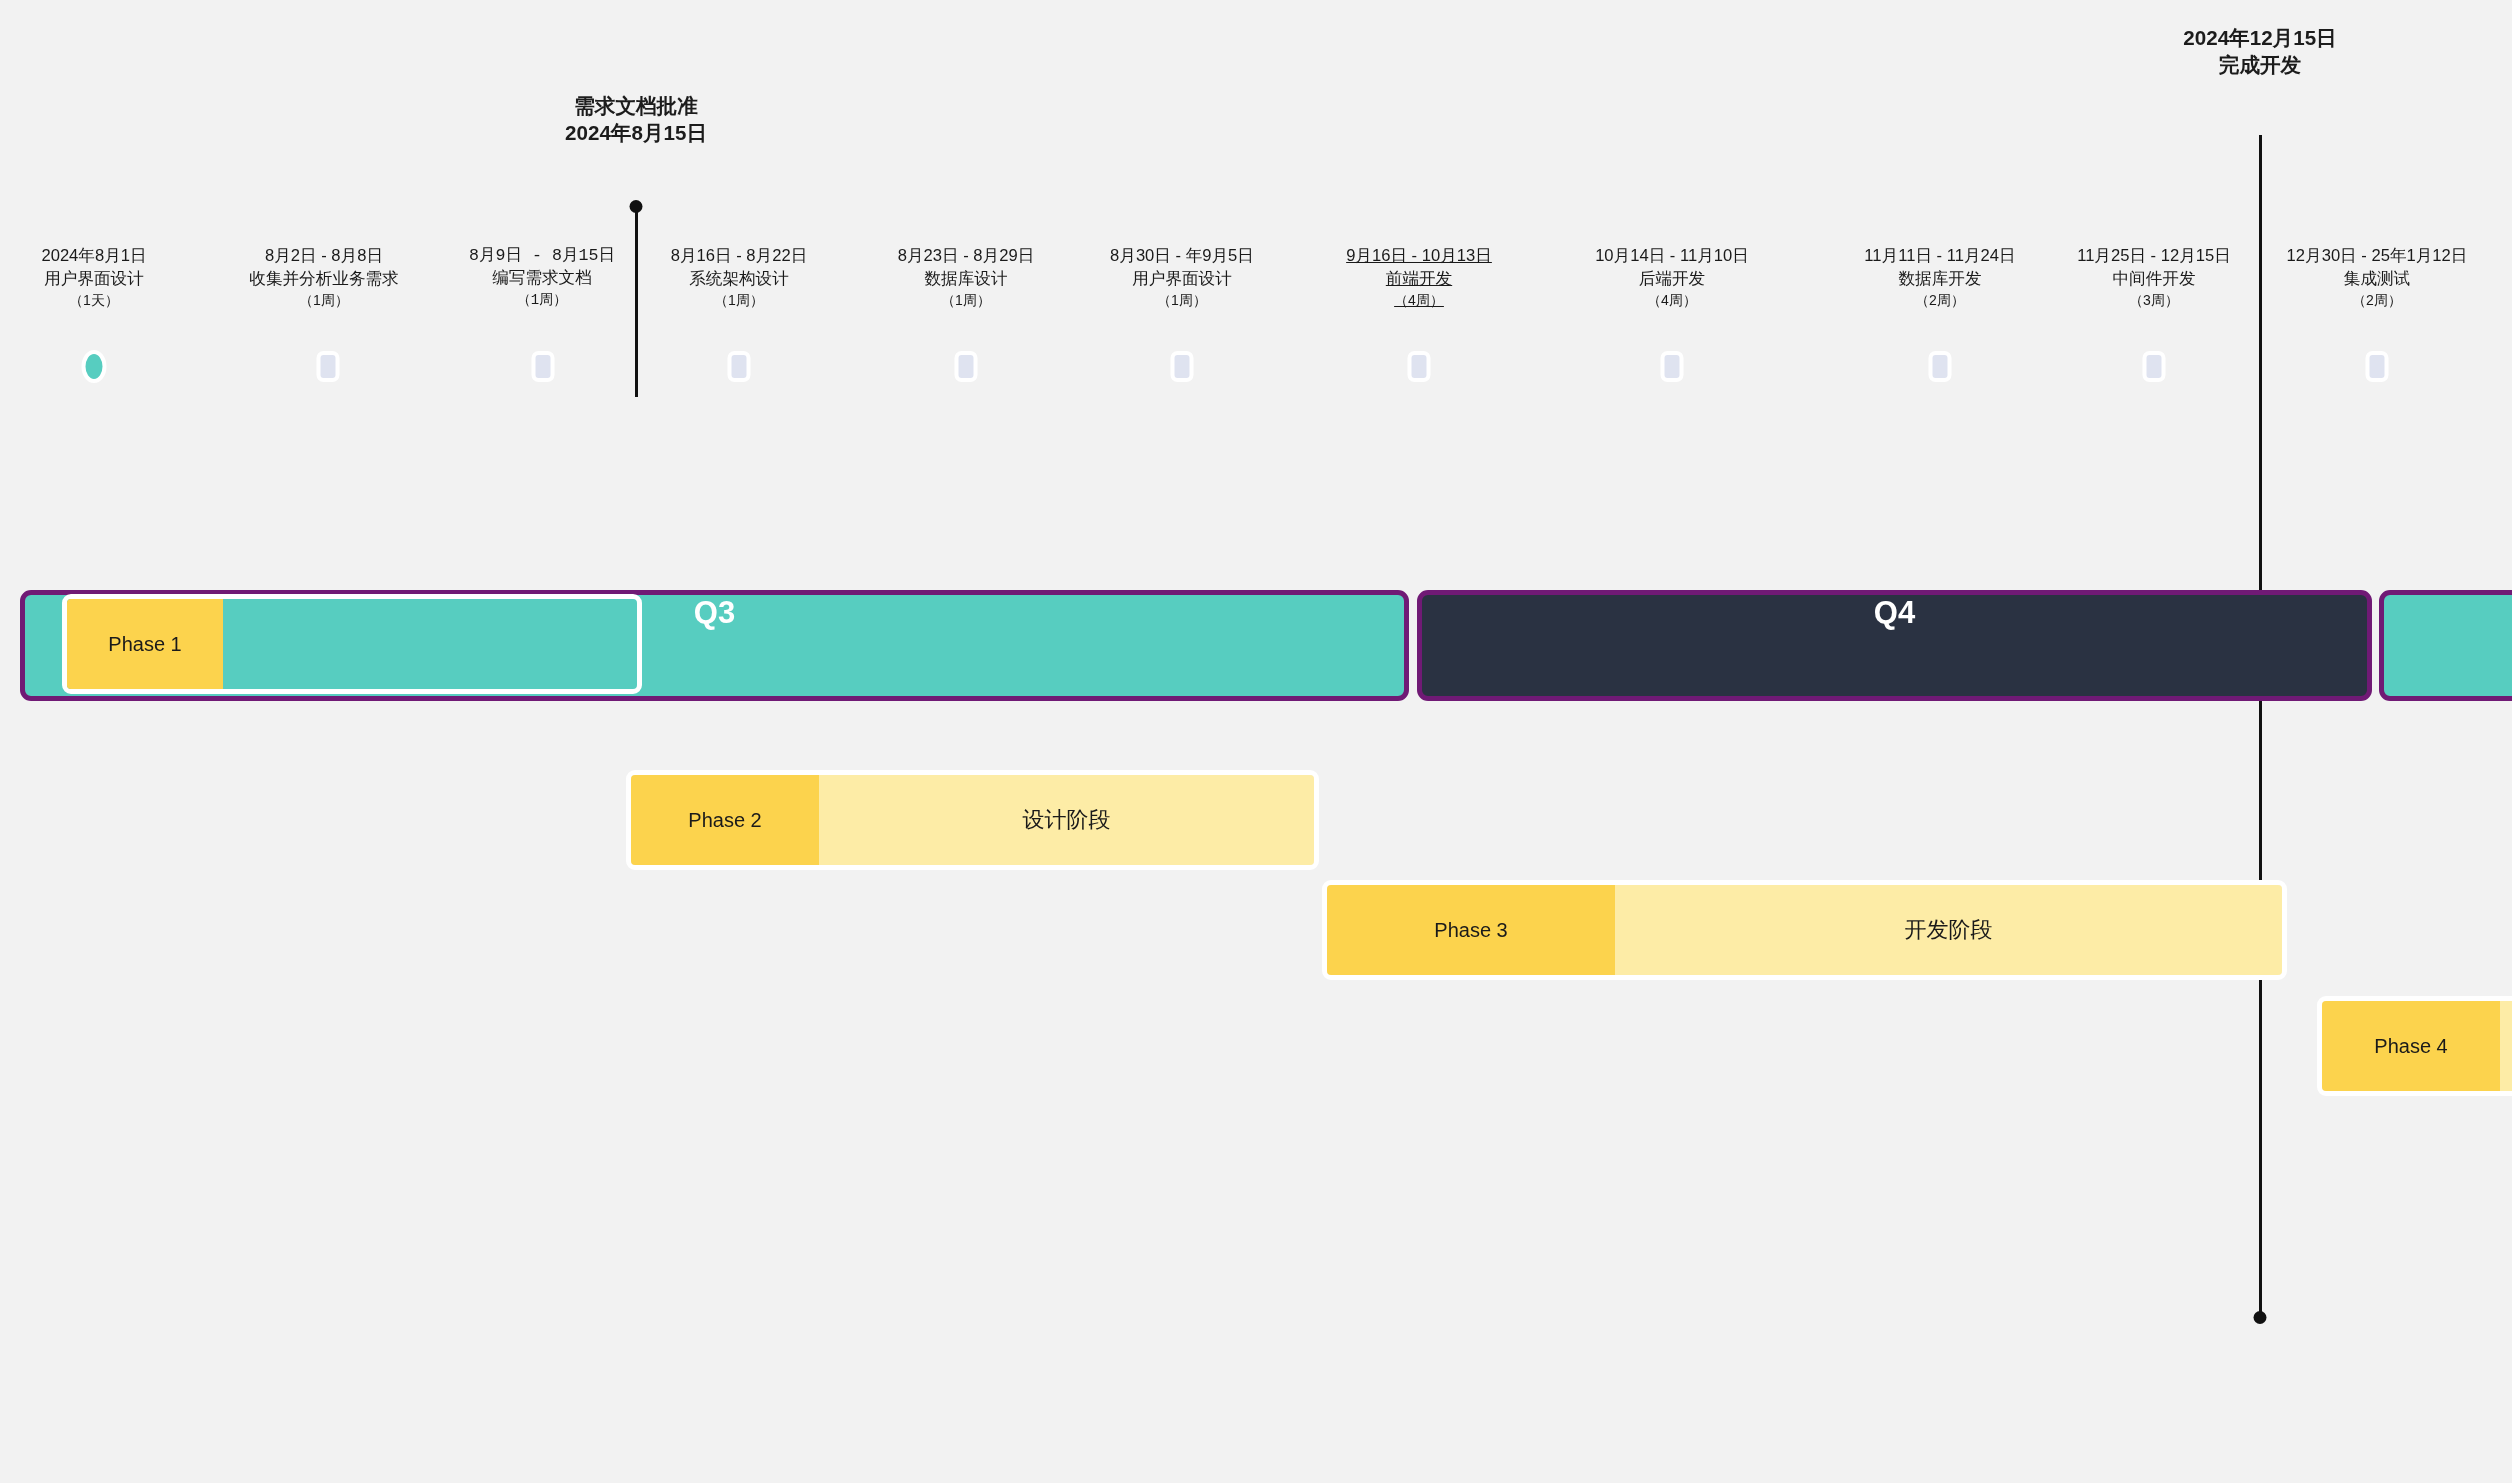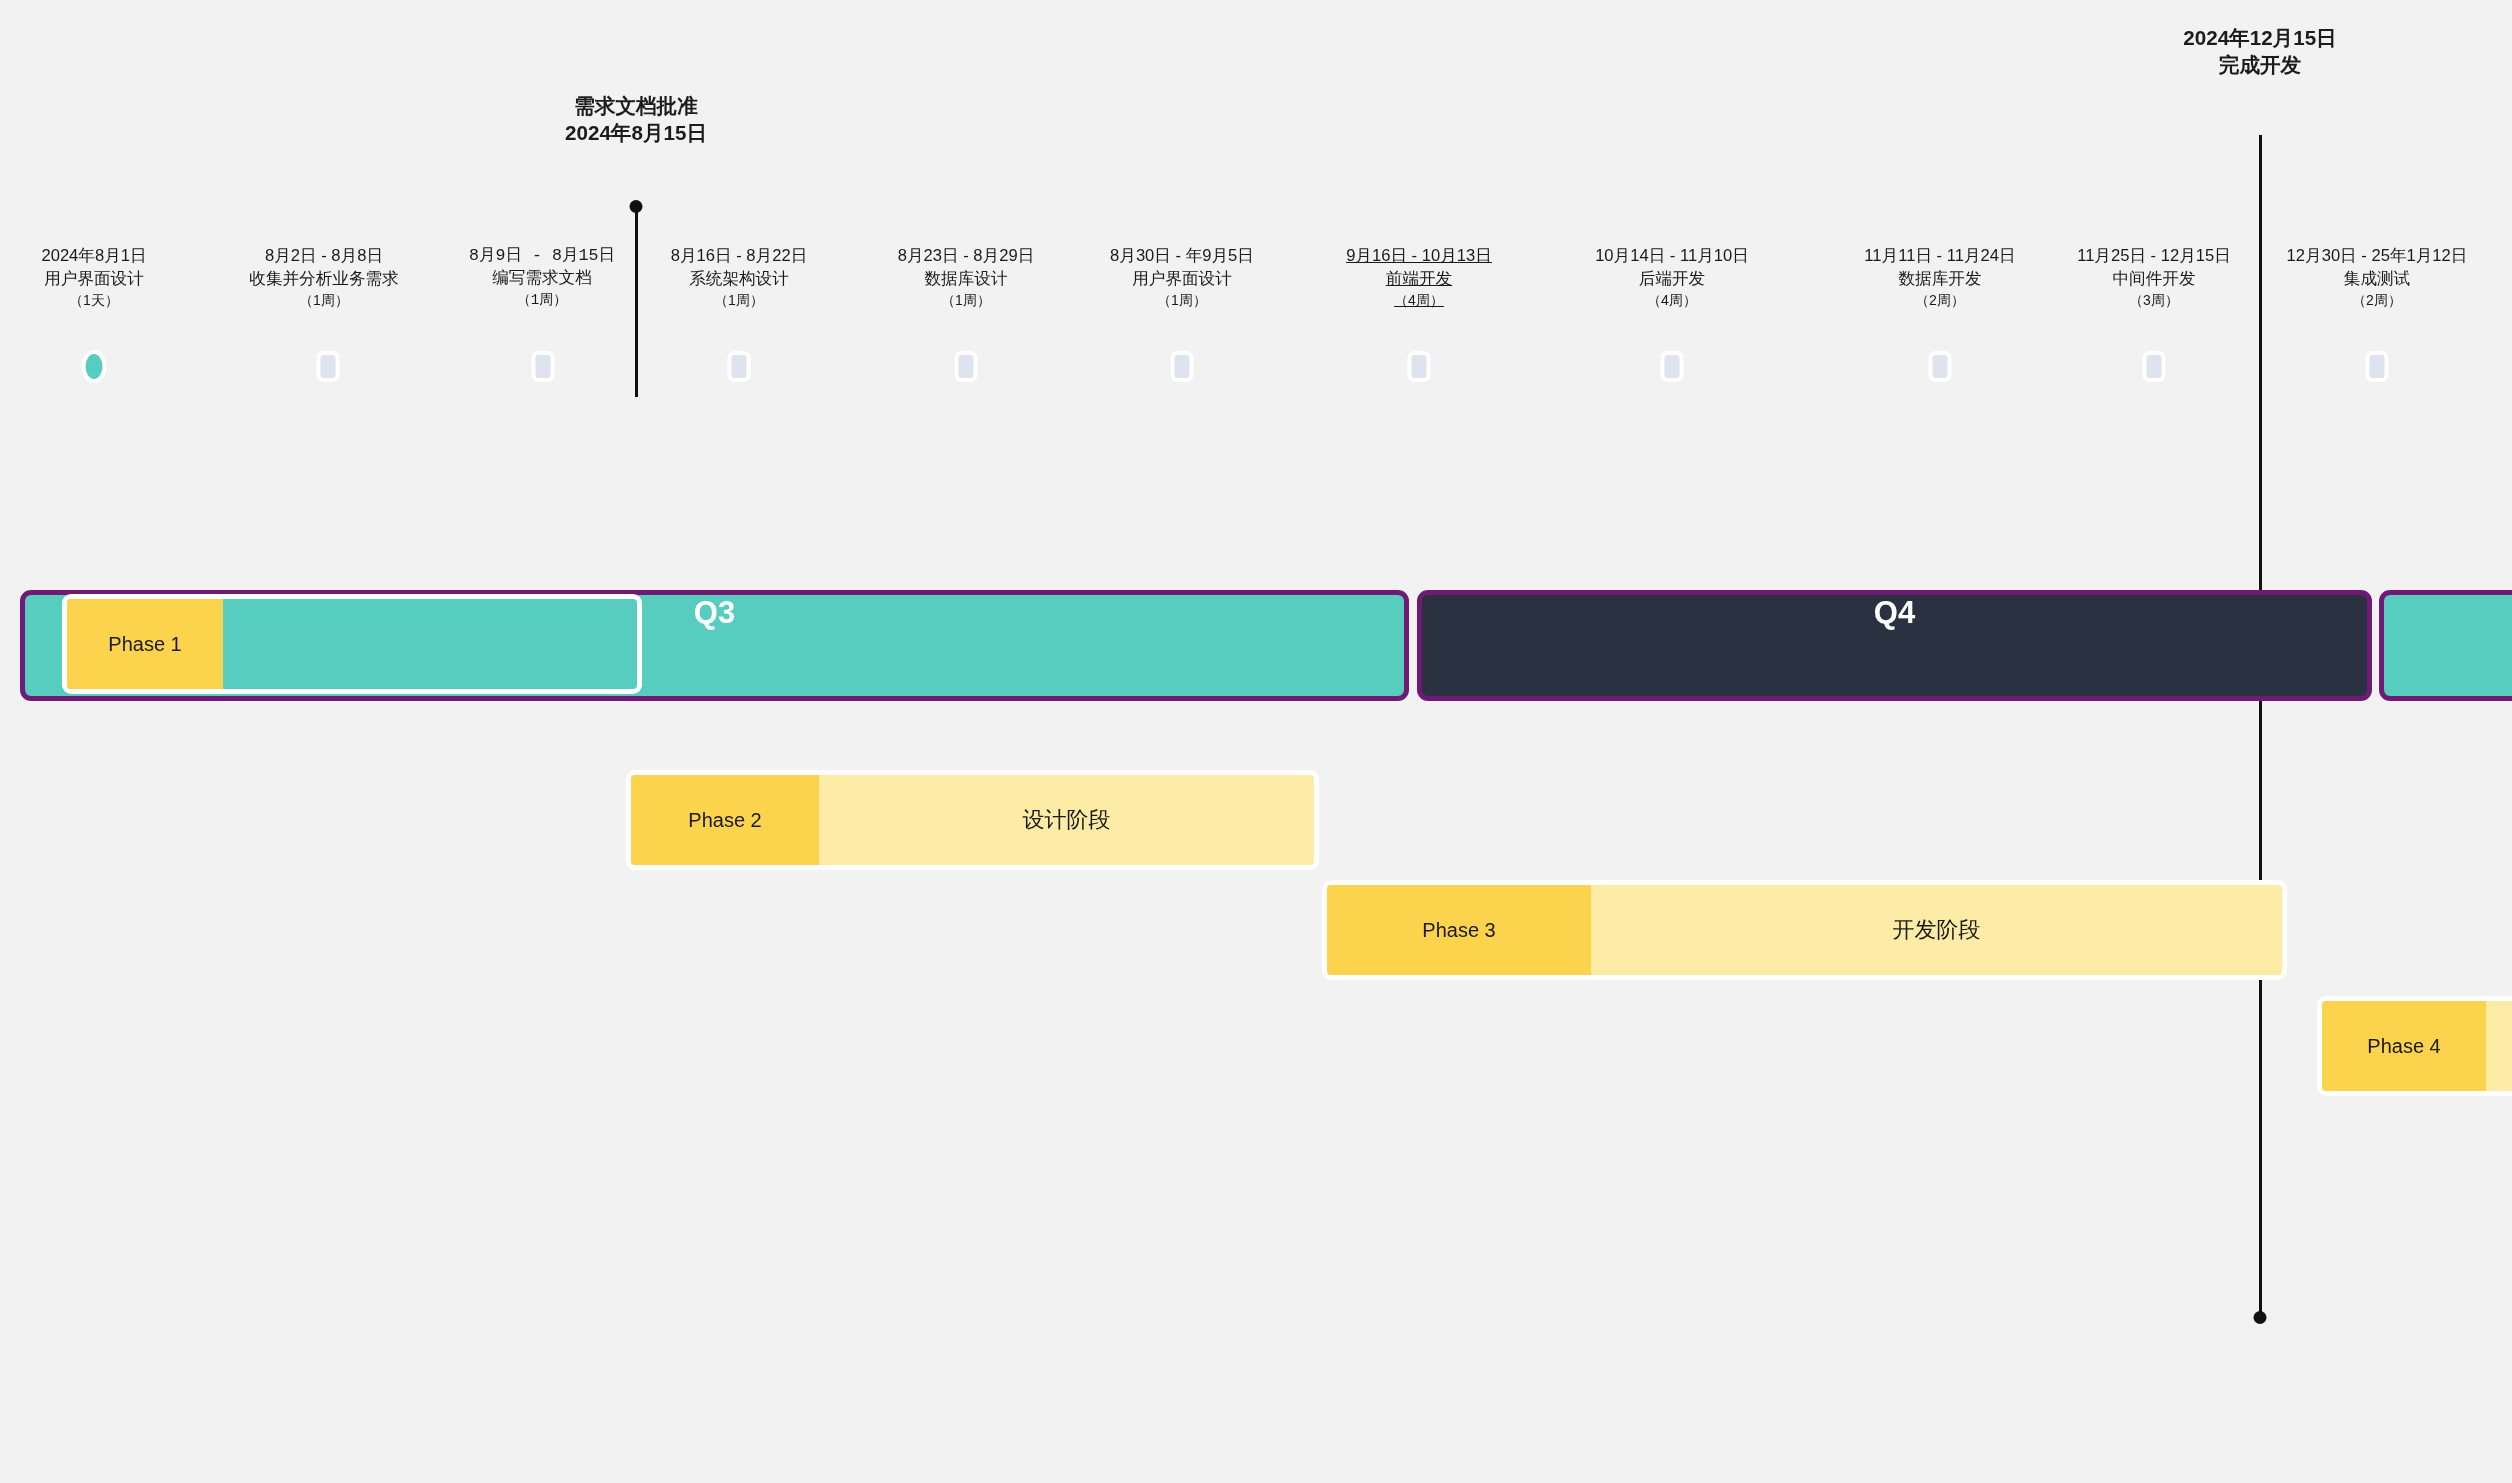--- a/index.html
+++ b/index.html
@@ -185,23 +185,23 @@
   <div class="phase" style="left:30px; top:594px; width:580px;">
     <div class="ph-key" style="width:156px;">Phase 1</div>
   </div>
 
   <div class="phase" style="left:594px; top:770px; width:693px;">
     <div class="ph-key" style="width:188px;">Phase 2</div>
     <div class="ph-title">设计阶段</div>
   </div>
 
   <div class="phase" style="left:1290px; top:880px; width:965px;">
-    <div class="ph-key" style="width:264px;">Phase 3</div>
+    <div class="ph-key" style="width:288px;">Phase 3</div>
     <div class="ph-title">开发阶段</div>
   </div>
 
   <div class="phase" style="left:2285px; top:996px; width:568px;">
-    <div class="ph-key" style="width:164px;">Phase 4</div>
+    <div class="ph-key" style="width:178px;">Phase 4</div>
     <div class="ph-title">测试阶段</div>
   </div>
 
 </div>
 
 
 </body></html>

